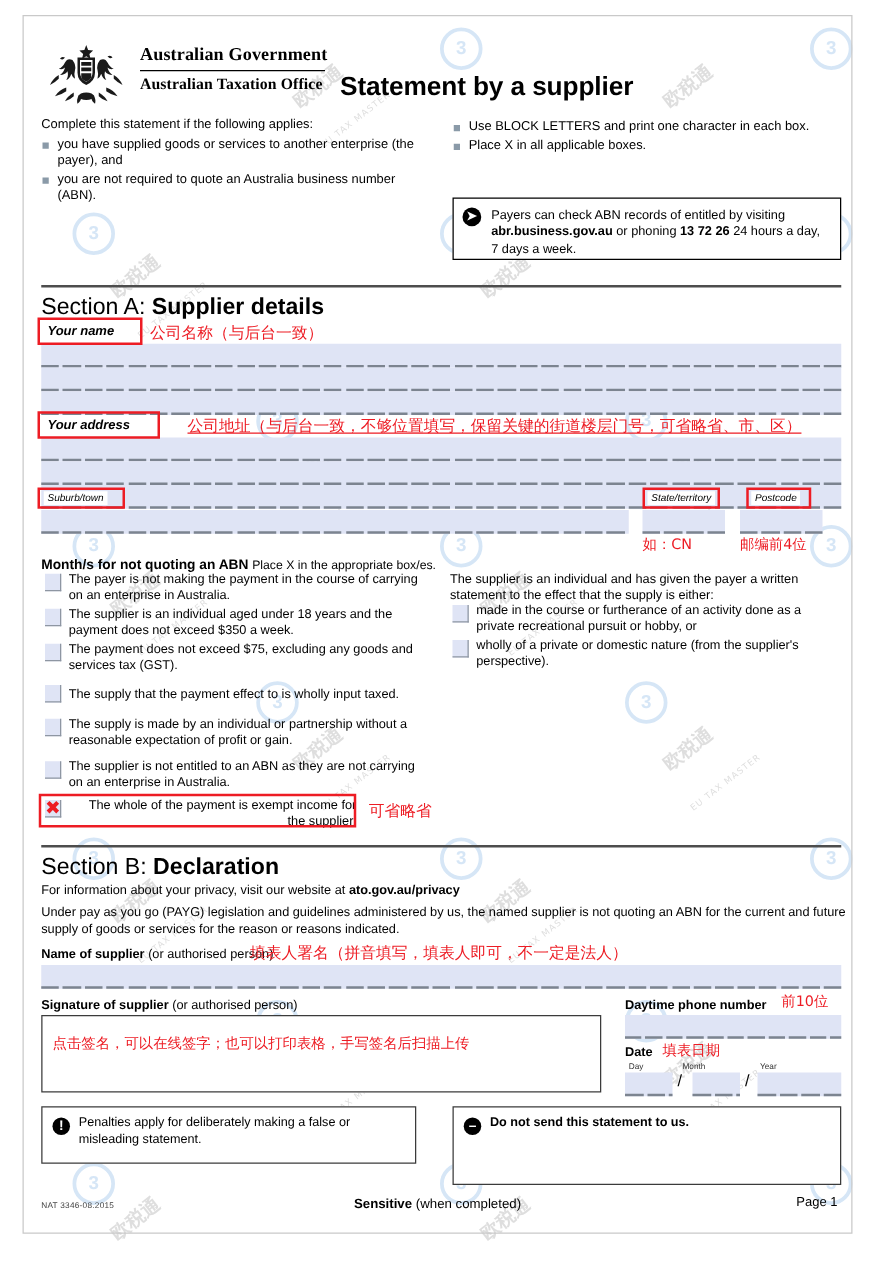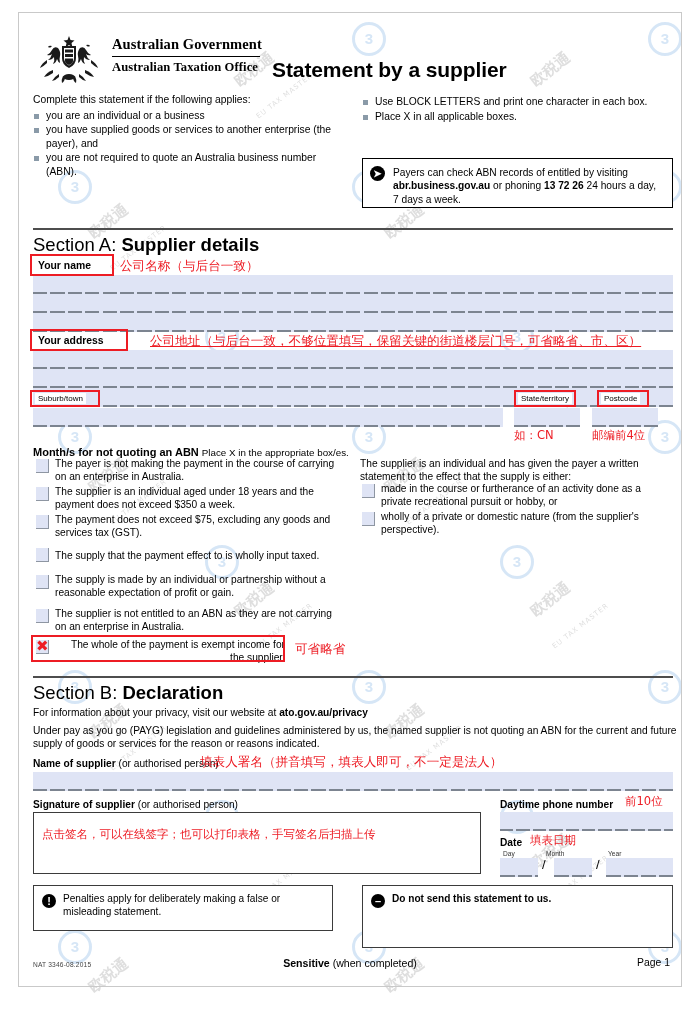--- a/index.html
+++ b/index.html
@@ -83,21 +83,21 @@
   .abn-box b { font-weight:bold; }
 
   
   .sec-rule { position:absolute; left:33px; width:640px; border-top:2.2px solid #4d4d4d; }
   .sec-title { position:absolute; font-size:18.5px; font-weight:normal; white-space:nowrap; }
   .sec-title b { font-weight:bold; }
 
   
   .fld-label {
     position:absolute; font-size:10.4px; font-weight:bold;
-    background:#fff; padding:1px 3px; white-space:nowrap; z-index:5;
+    background:#fff; padding:1px 3px; white-space:nowrap; z-index:5;font-style:italic;
   }
   .fld-label.sm { font-size:8px; font-weight:normal; }
   .redbox {
     position:absolute; border:2px solid #ed1c24; z-index:4;
     background:transparent; pointer-events:none;
   }
   .cn-note {
     position:absolute; color:#ed1c24; font-size:12.6px;
     font-family:"DejaVu Sans", sans-serif; white-space:nowrap; z-index:5;
   }
@@ -242,21 +242,20 @@
       <div class="gov-line1">Australian Government</div>
       <div class="gov-rule"></div>
       <div class="gov-line2">Australian Taxation Office</div>
     </div>
 
     <div class="doc-title">Statement by a supplier</div>
 
     <div class="col-left-head">
       <div class="hdr-intro">Complete this statement if the following applies:</div>
       <ul class="sq">
-        <li>you are an individual or a business</li>
         <li>you have supplied goods or services to another enterprise (the payer), and</li>
         <li>you are not required to quote an Australia business number (ABN).</li>
       </ul>
     </div>
 
     <div class="col-right-head">
       <ul class="sq">
         <li>Use BLOCK LETTERS and print one character in each box.</li>
         <li>Place X in all applicable boxes.</li>
       </ul>

